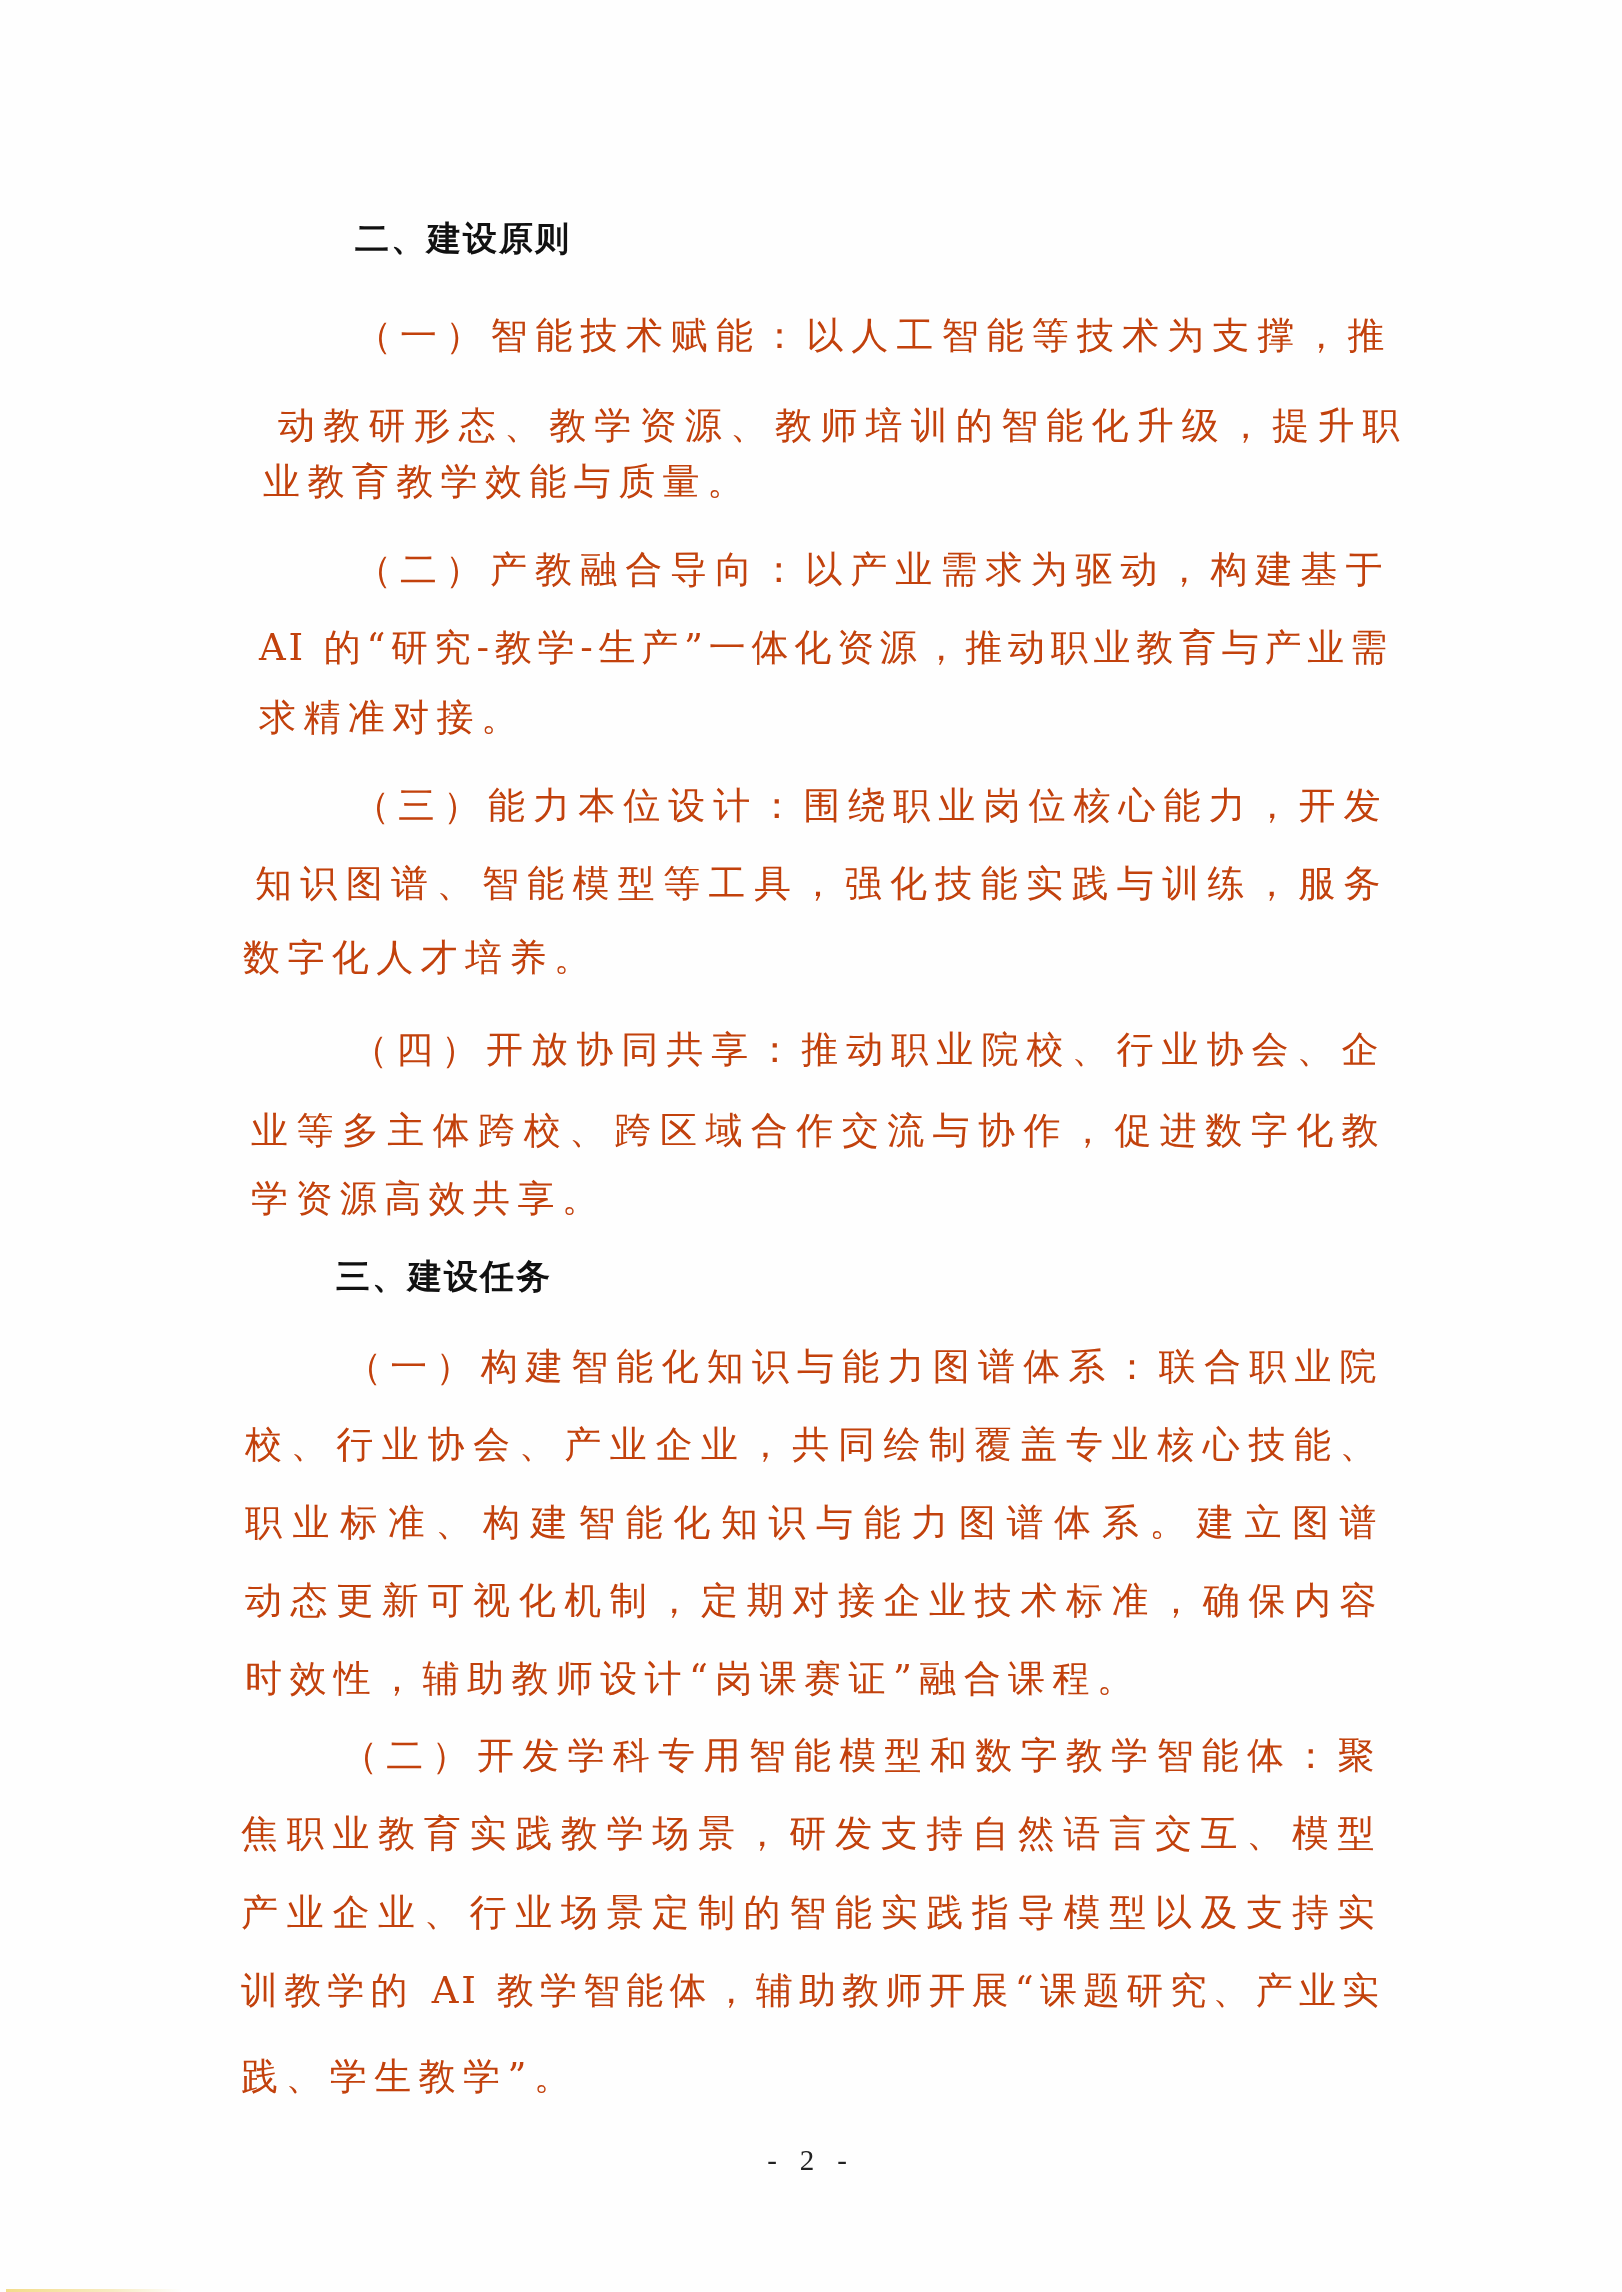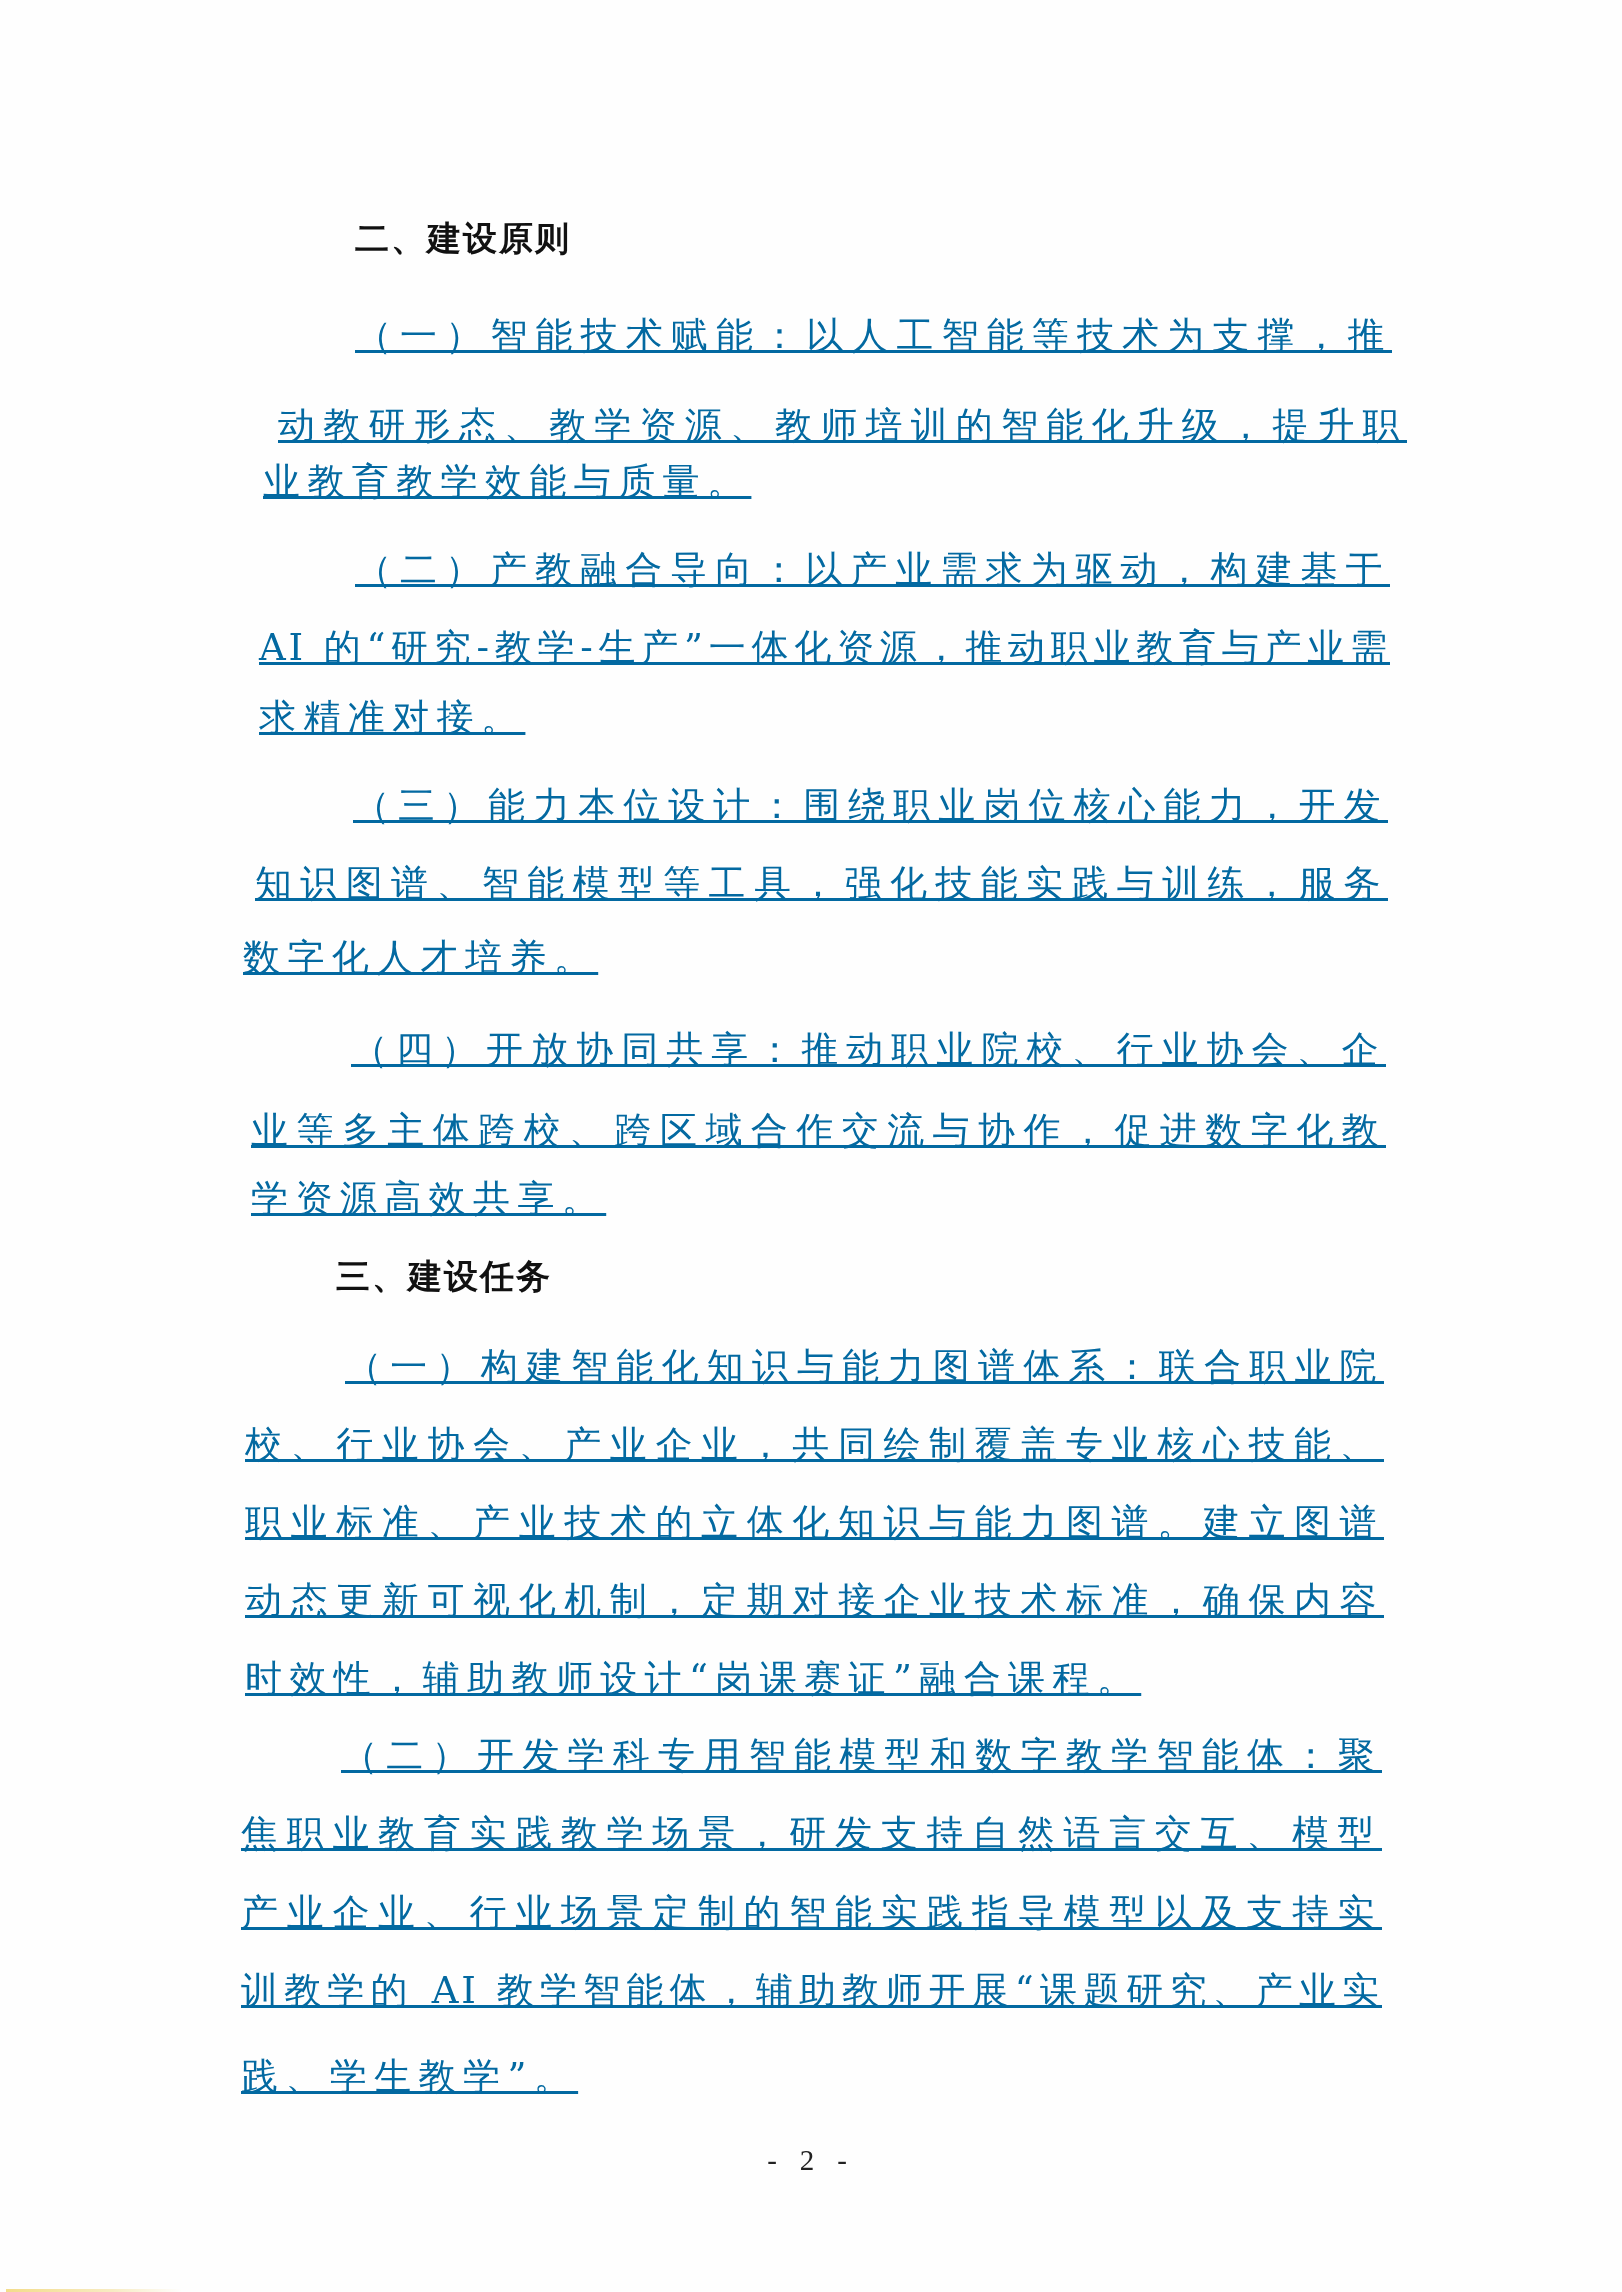--- a/index.html
+++ b/index.html
@@ -22,23 +22,22 @@
       height: 2293px;
       background: #fefefe;
     }
     .line {
       position: absolute;
       white-space: nowrap;
       font-size: 37px;
       line-height: 49px;
       height: 49px;
       letter-spacing: 7.4px;
-      color: #0369a1;
+      color: #c2410c;
       font-family: "DejaVu Serif", serif;
-      text-decoration: underline;
     }
     .line.justify {
       text-align: justify;
       text-align-last: justify;
       width: 1127px;
     }
     .heading {
       position: absolute;
       white-space: nowrap;
       font-size: 34px;
@@ -90,21 +89,21 @@
   <div class="line" style="left:243px; top:933px;">数字化人才培养。</div>
 
   <div class="line justify" style="left:351px; top:1025px; width:1035px;">（四）开放协同共享：推动职业院校、行业协会、企</div>
   <div class="line justify" style="left:251px; top:1106px; width:1135px;">业等多主体跨校、跨区域合作交流与协作，促进数字化教</div>
   <div class="line" style="left:251px; top:1174px;">学资源高效共享。</div>
 
   <div class="heading" style="left:336px; top:1251px;">三、建设任务</div>
 
   <div class="line justify" style="left:345px; top:1342px; width:1039px;">（一）构建智能化知识与能力图谱体系：联合职业院</div>
   <div class="line justify" style="left:245px; top:1420px; width:1139px;">校、行业协会、产业企业，共同绘制覆盖专业核心技能、</div>
-  <div class="line justify" style="left:245px; top:1498px; width:1139px;">职业标准、产业技术的立体化知识与能力图谱。建立图谱</div>
+  <div class="line justify" style="left:245px; top:1498px; width:1139px;">职业标准、构建智能化知识与能力图谱体系。建立图谱</div>
   <div class="line justify" style="left:245px; top:1576px; width:1139px;">动态更新可视化机制，定期对接企业技术标准，确保内容</div>
   <div class="line" style="left:245px; top:1654px;">时效性，辅助教师设计“岗课赛证”融合课程。</div>
 
   <div class="line justify" style="left:341px; top:1731px; width:1041px;">（二）开发学科专用智能模型和数字教学智能体：聚</div>
   <div class="line justify" style="left:241px; top:1809px; width:1141px;">焦职业教育实践教学场景，研发支持自然语言交互、模型</div>
   <div class="line justify" style="left:241px; top:1888px; width:1141px;">产业企业、行业场景定制的智能实践指导模型以及支持实</div>
   <div class="line justify" style="left:241px; top:1966px; width:1141px; letter-spacing:2.9px;">训教学的 AI 教学智能体，辅助教师开展“课题研究、产业实</div>
   <div class="line" style="left:241px; top:2044px;margin-top:8px;">践、学生教学”。</div>
 
   <div class="page-number">- 2 -</div>

